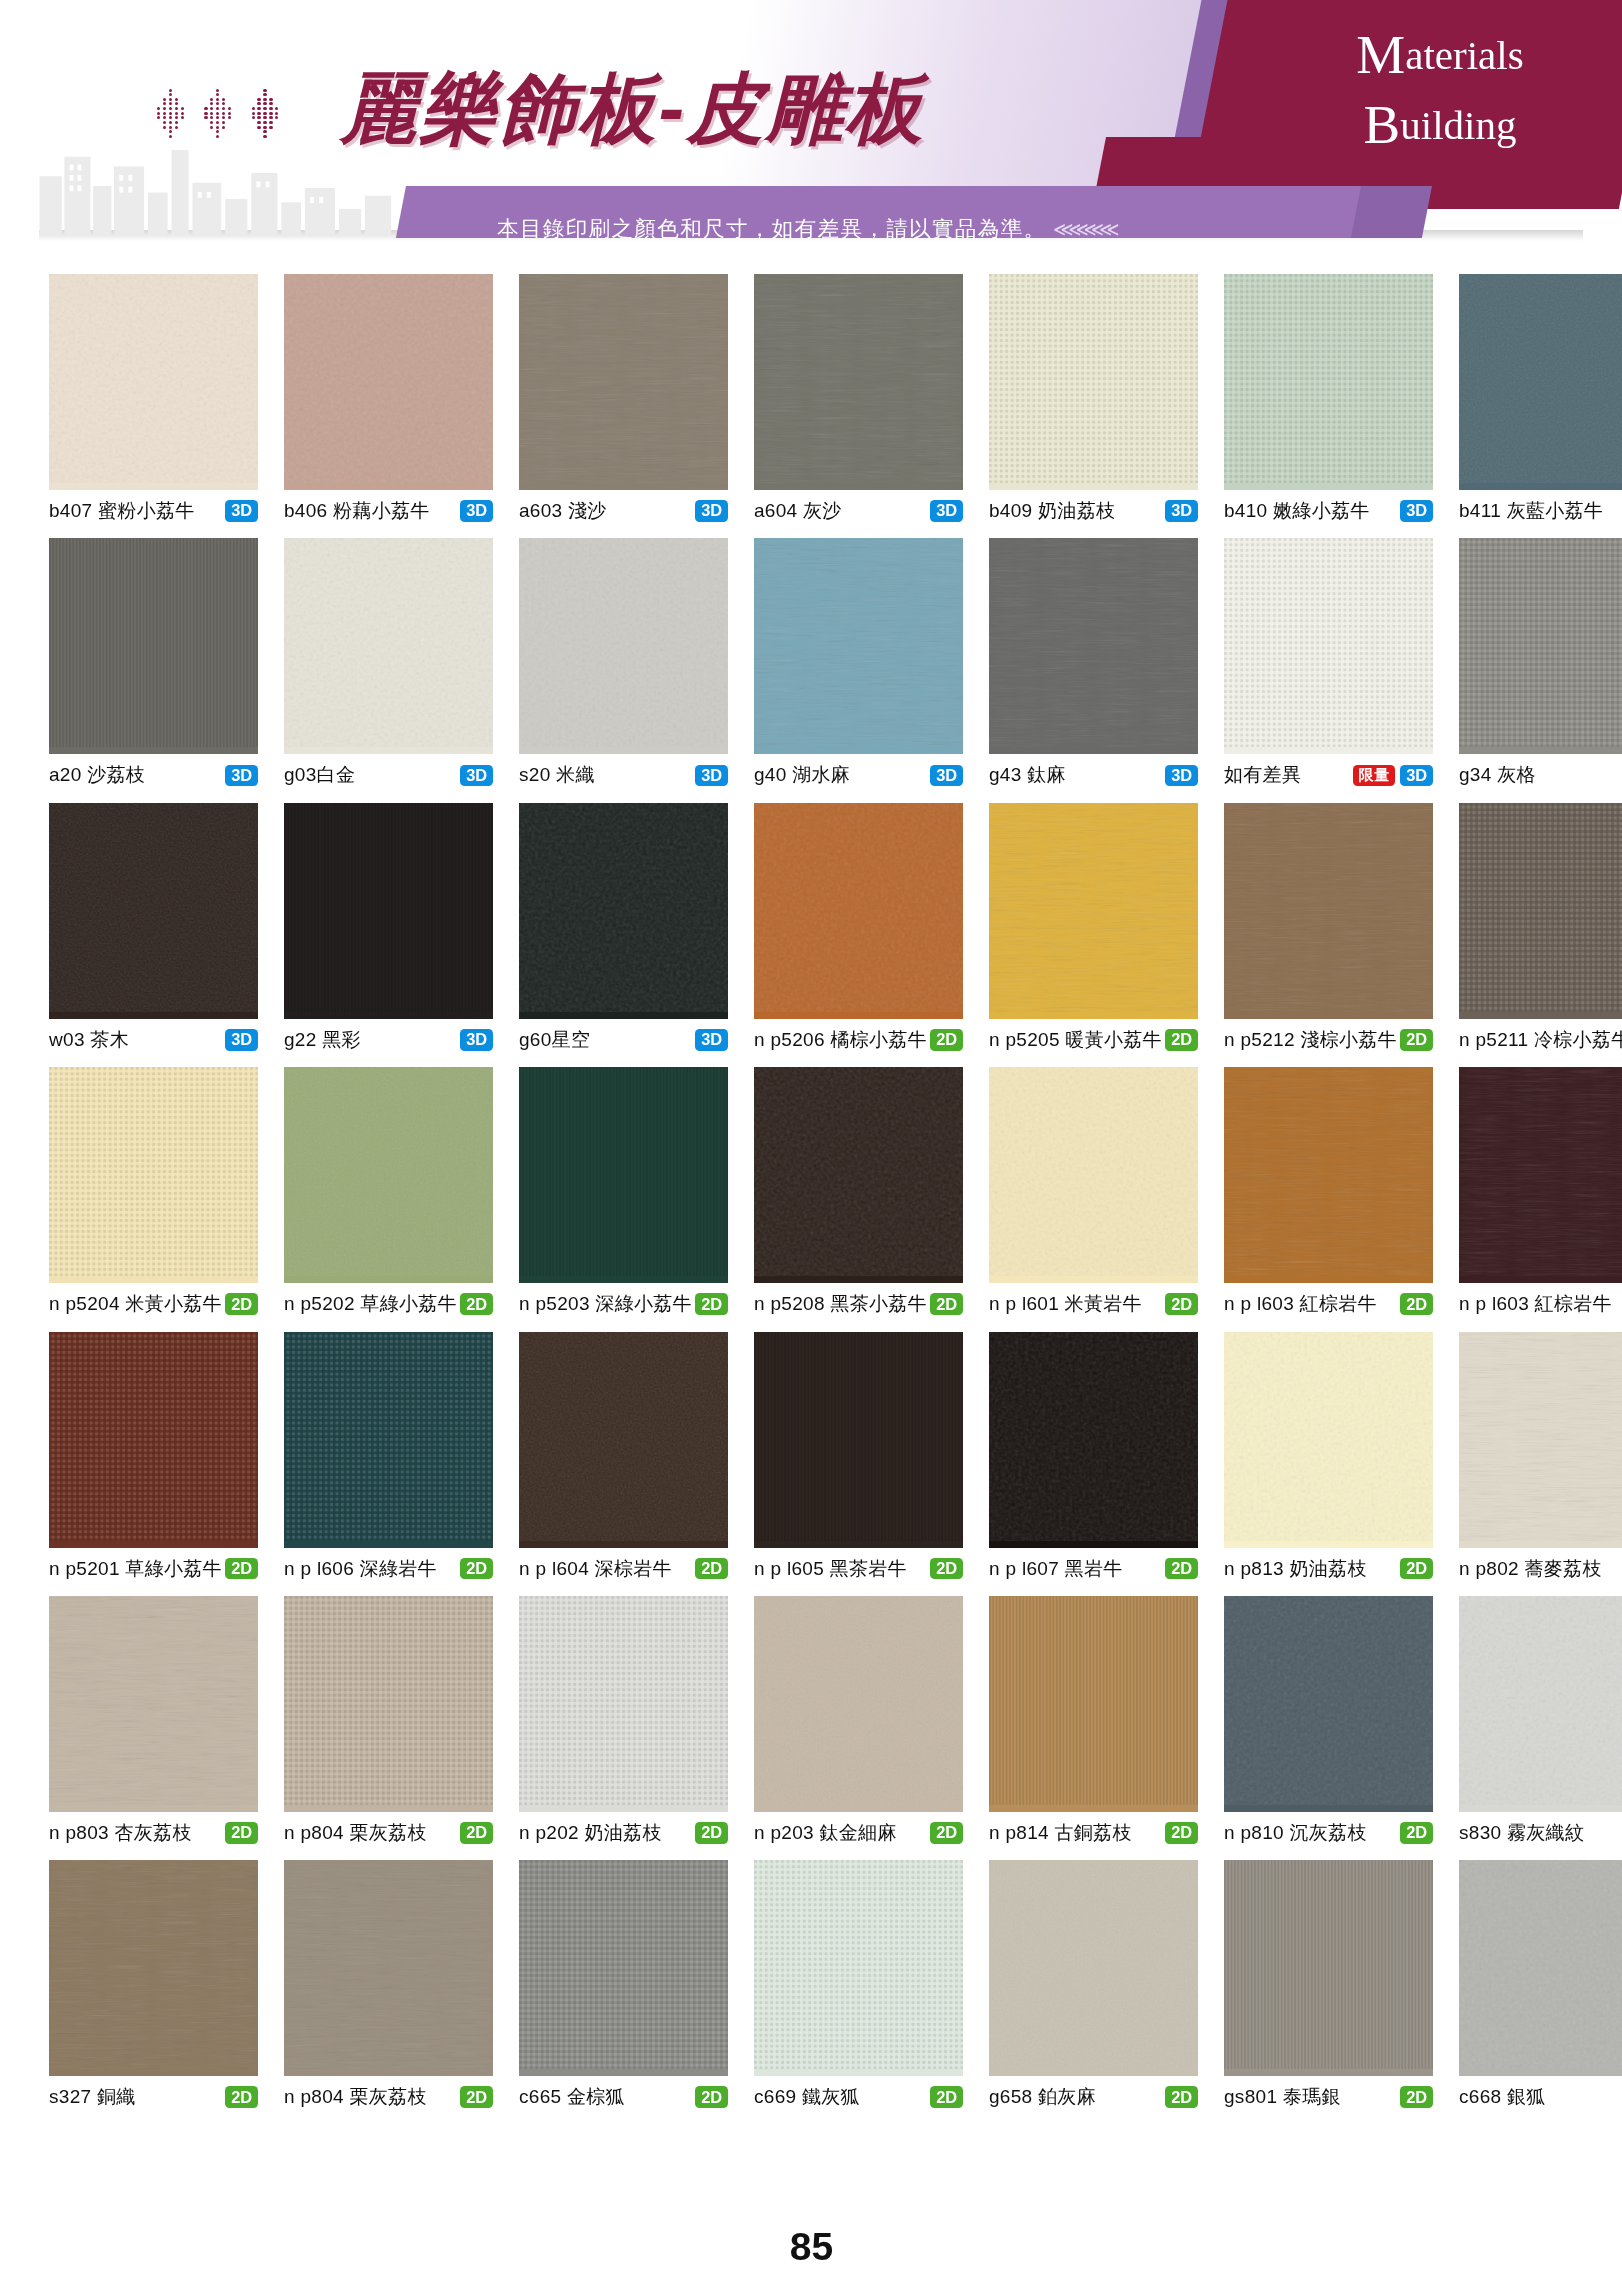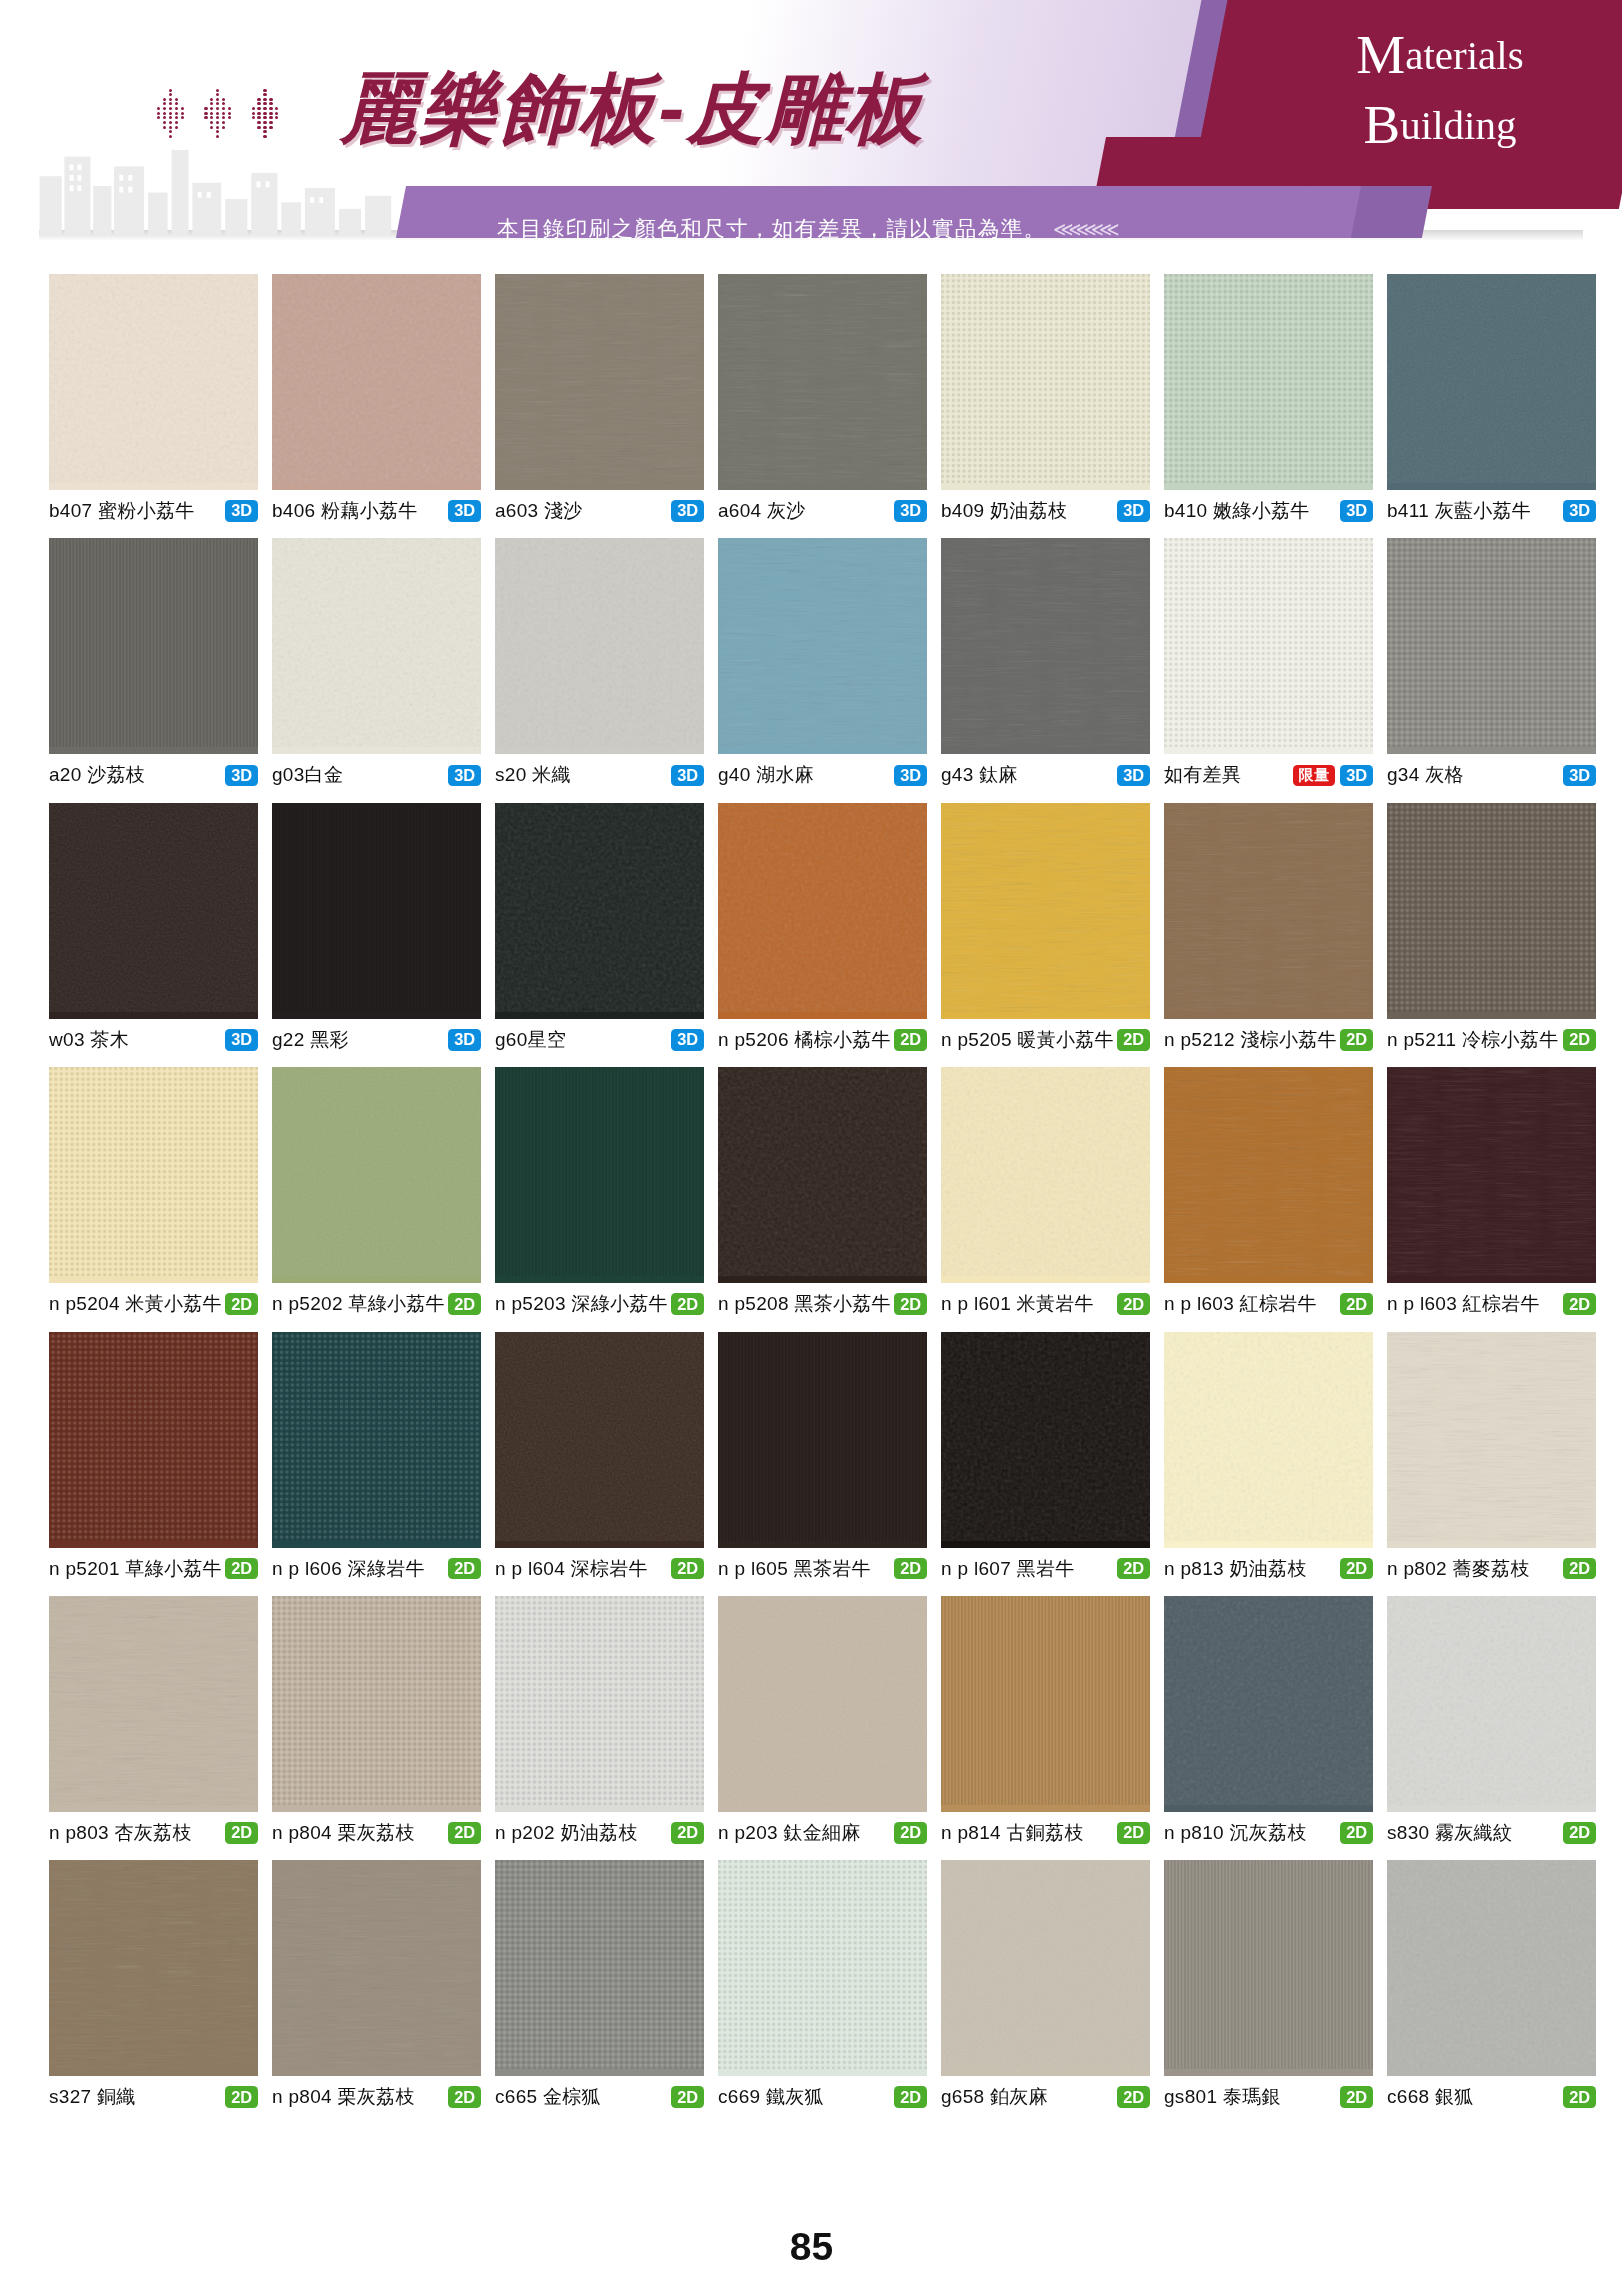--- a/index.html
+++ b/index.html
@@ -137,21 +137,21 @@
     background:linear-gradient(180deg,rgba(0,0,0,0.16),rgba(0,0,0,0));
     z-index:1;
   }
 
   
   .grid {
     position:absolute;
     left:49px; top:274px;
     width:1525px;
   }
-  .row { display:flex; gap:14px; margin-bottom:14.4px; }
+  .row { display:flex; gap:26px; margin-bottom:14.4px; }
   .cell { width:209px; }
   .swatch {
     width:209px; height:216px;
     position:relative;
     overflow:hidden;
     background:#ccc;
   }
   .swatch .tex { position:absolute; inset:0; }
   .label {
     height:34px;

